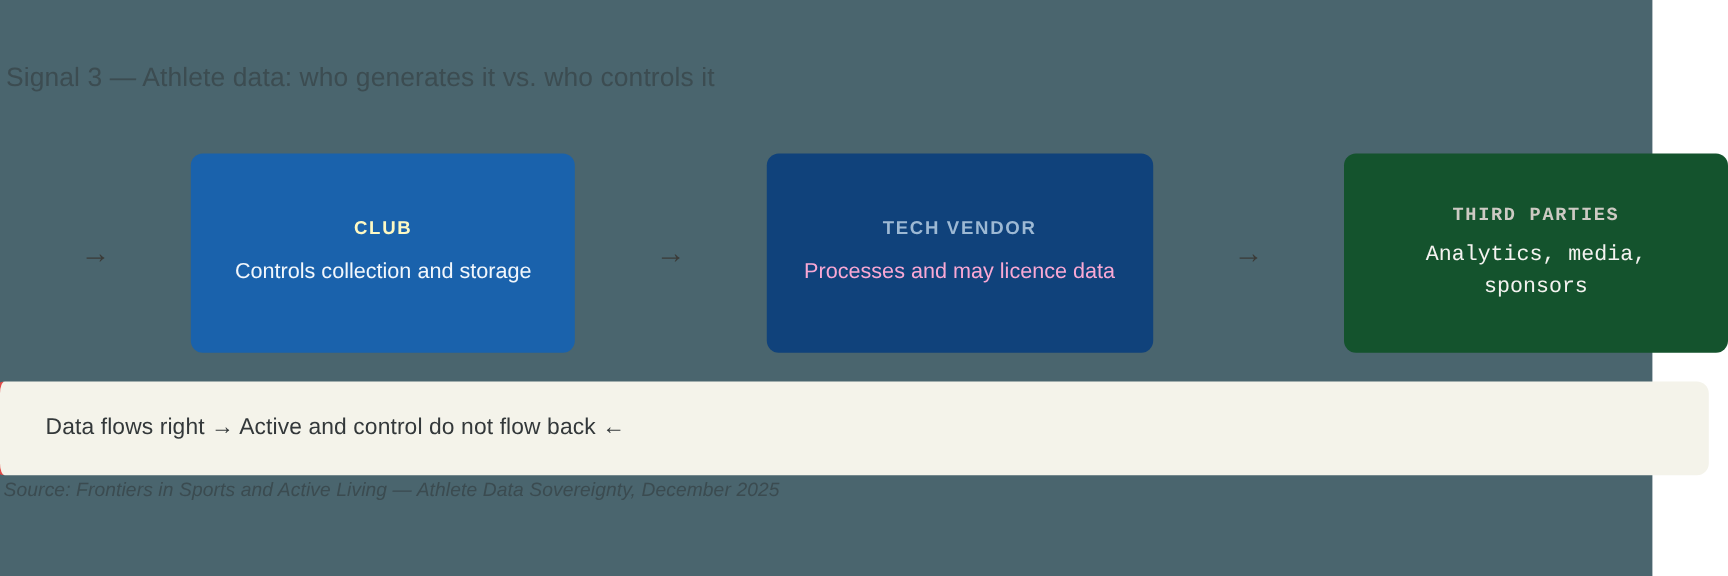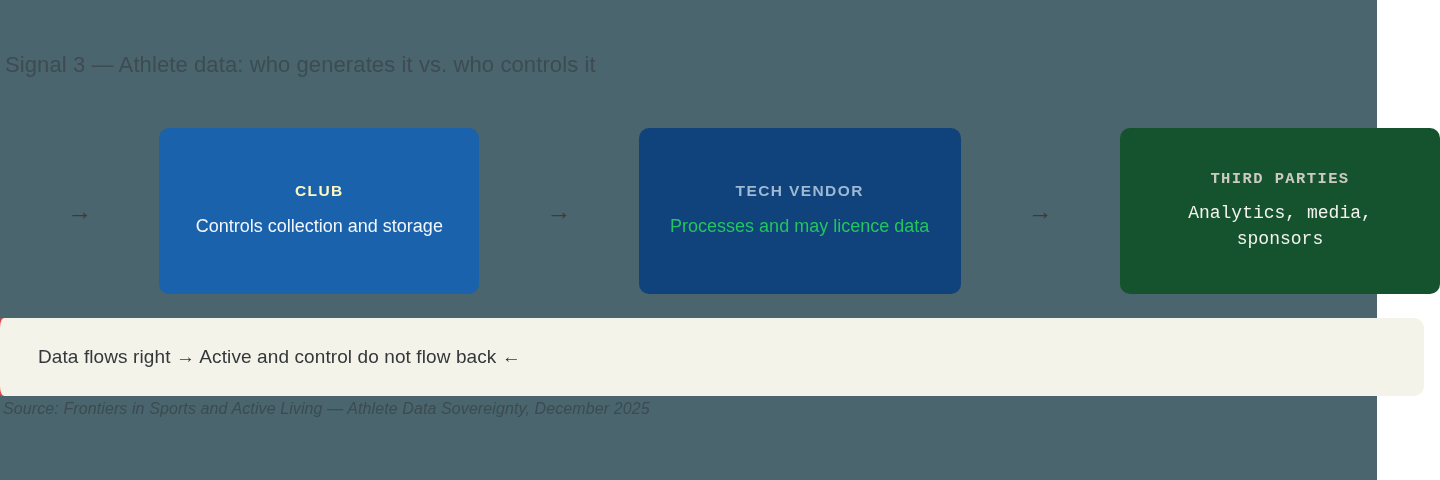--- a/index.html
+++ b/index.html
@@ -79,21 +79,21 @@
     background: #1a62ac;
   }
   .card-club .card-label { color: #fef9c3; }
   .card-club .card-desc  { color: #f2f7fc; }
 
   .card-vendor {
     width: 322px;
     background: #10427b;
   }
   .card-vendor .card-label { color: #9db9d4; }
-  .card-vendor .card-desc  { color: #22c55e; }
+  .card-vendor .card-desc  { color: #f9a8d4; }
 
   .card-third {
     width: 320px;
     background: #14532d;
     font-family: Liberation Mono, monospace;
   }
   .card-third .card-label { color: #cdcac3; }
   .card-third .card-desc  { color: #f4f3f0; }
 
   .arrow {

